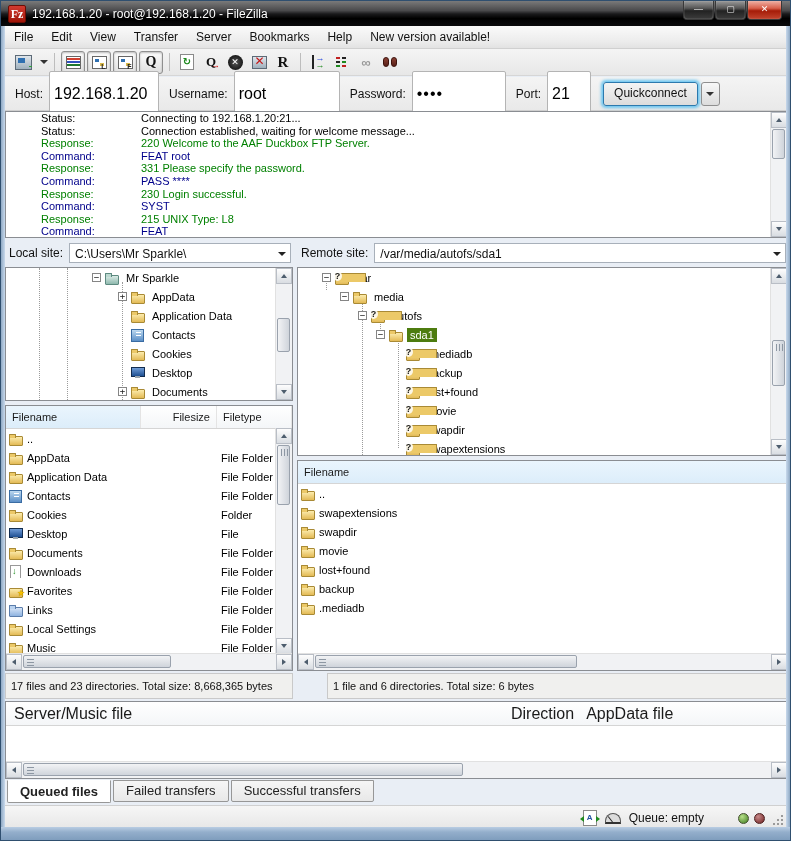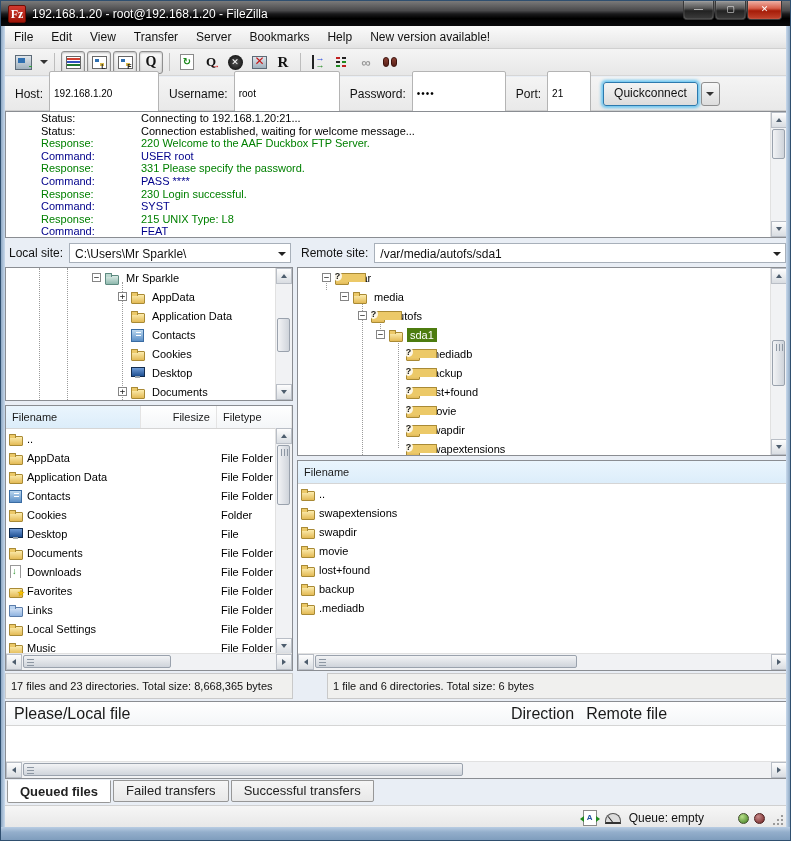--- a/index.html
+++ b/index.html
@@ -58,21 +58,21 @@
   .g-filters::after{left:6px;background:#222;box-shadow:0 4px 0 #1f8a1f,0 8px 0 #c02020;}
   .g-chain{color:#9a9a9a;font-weight:bold;font-size:13px;}
   .g-binoc{position:relative;width:14px;height:10px;}
   .g-binoc::before,.g-binoc::after{content:"";position:absolute;top:0;width:6px;height:10px;border-radius:3px;background:linear-gradient(#8a4034,#571f17);border:1px solid #3d120c;box-sizing:border-box;}
   .g-binoc::before{left:0}.g-binoc::after{right:0}
 
   
   #quickconnect{position:absolute;left:4px;right:4px;top:76px;height:33px;background:linear-gradient(#f4f4f4,#e9e9e9);
     border-bottom:1px solid #cfcfcf;display:flex;align-items:center;font-size:12px;color:#111;}
   .qc-label{margin:0 6px 0 10px;}
-  .qc-input{height:19px;background:#fff;border:1px solid #b4b4b4;border-radius:2px;font-size:10px;padding:12px 4px;line-height:19px;color:#000;overflow:hidden;white-space:nowrap;}
+  .qc-input{height:19px;background:#fff;border:1px solid #b4b4b4;border-radius:2px;font-size:16px;padding:12px 4px;line-height:19px;color:#000;overflow:hidden;white-space:nowrap;}
   #qc-host{width:100px}#qc-user{width:96px}#qc-pass{width:84px;letter-spacing:1px}#qc-port{width:34px}
   #qc-btn{margin-left:12px;height:22px;padding:0 10px;border:1px solid #2c79ad;border-radius:3px;font-size:12px;
     background:linear-gradient(#f4f4f4,#dcdcdc);box-shadow:0 0 3px 2px rgba(86,190,240,.85);line-height:20px;}
   #qc-dd{margin-left:3px;width:17px;height:22px;border:1px solid #8f8f8f;border-radius:3px;background:linear-gradient(#f8f8f8,#dcdcdc);
     display:flex;align-items:center;justify-content:center;}
   #qc-dd .ddcaret{margin:0;}
 
   
   #log{position:absolute;left:4px;top:110px;width:783px;height:127px;background:#fff;border:1px solid #8a8d92;box-sizing:border-box;overflow:hidden;font-size:11px;}
   .log-line{display:flex;height:12.6px;line-height:12.6px;white-space:nowrap;padding-left:32px;}
@@ -299,21 +299,21 @@
     <div class="log-line t-status">
         <span class="log-label">Status:</span>
         <span>Connection established, waiting for welcome message...</span>
       </div>
     <div class="log-line t-response">
         <span class="log-label">Response:</span>
         <span>220 Welcome to the AAF Duckbox FTP Server.</span>
       </div>
     <div class="log-line t-command">
         <span class="log-label">Command:</span>
-        <span>USER root</span>
+        <span>FEAT root</span>
       </div>
     <div class="log-line t-response">
         <span class="log-label">Response:</span>
         <span>331 Please specify the password.</span>
       </div>
     <div class="log-line t-command">
         <span class="log-label">Command:</span>
         <span>PASS ****</span>
       </div>
     <div class="log-line t-response">
@@ -680,27 +680,27 @@
         </div>
     </div>
   </div>
   <div class="statusline" id="remote-status">
       <span>1 file and 6 directories. Total size: 6 bytes</span>
     </div>
 
   <div id="queue">
     <div class="lheader">
       <div class="hcell qc1">
-          <span>Please/Local file</span>
+          <span>Server/Music file</span>
         </div>
       <div class="hcell qc2">
           <span>Direction</span>
         </div>
       <div class="hcell qc3">
-          <span>Remote file</span>
+          <span>AppData file</span>
         </div>
     </div>
     <div class="hsb">
       <div class="sb-btn a">
           <span class="arr lf"></span>
         </div>
       <div class="sb-thumb" style="left:17px;width:440px">
           <span class="grip-v"></span>
         </div>
       <div class="sb-btn b">

